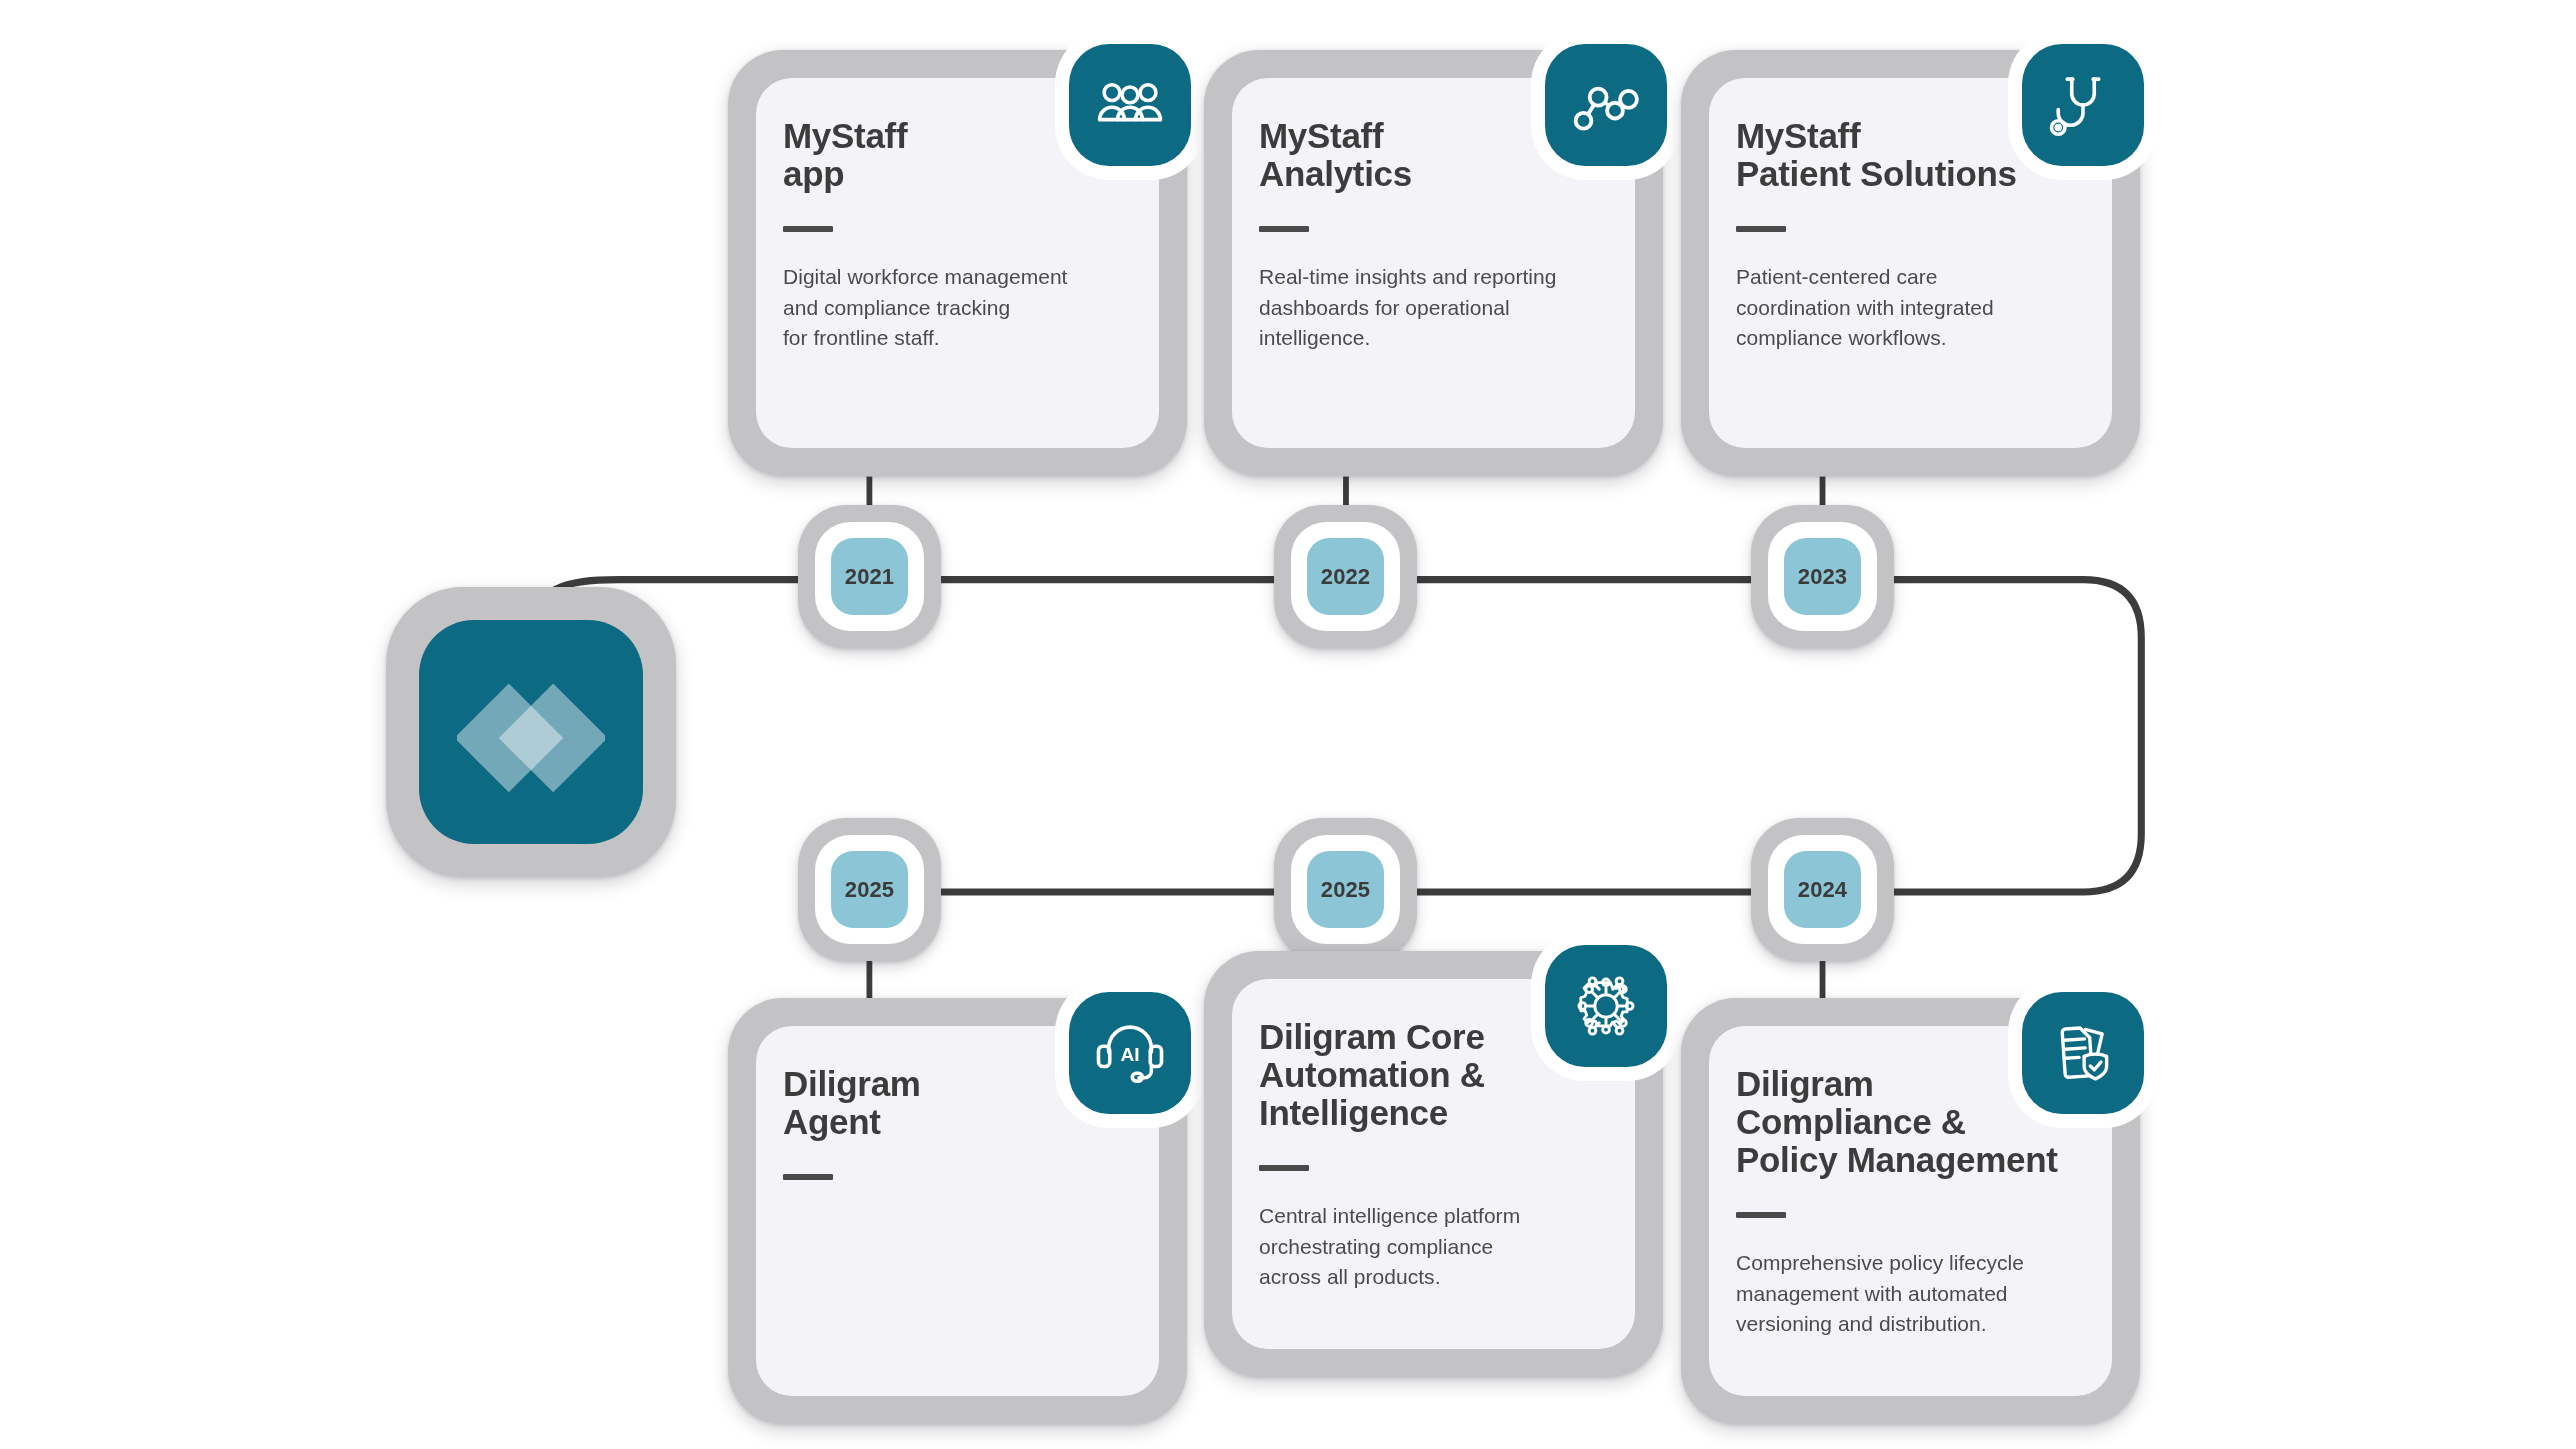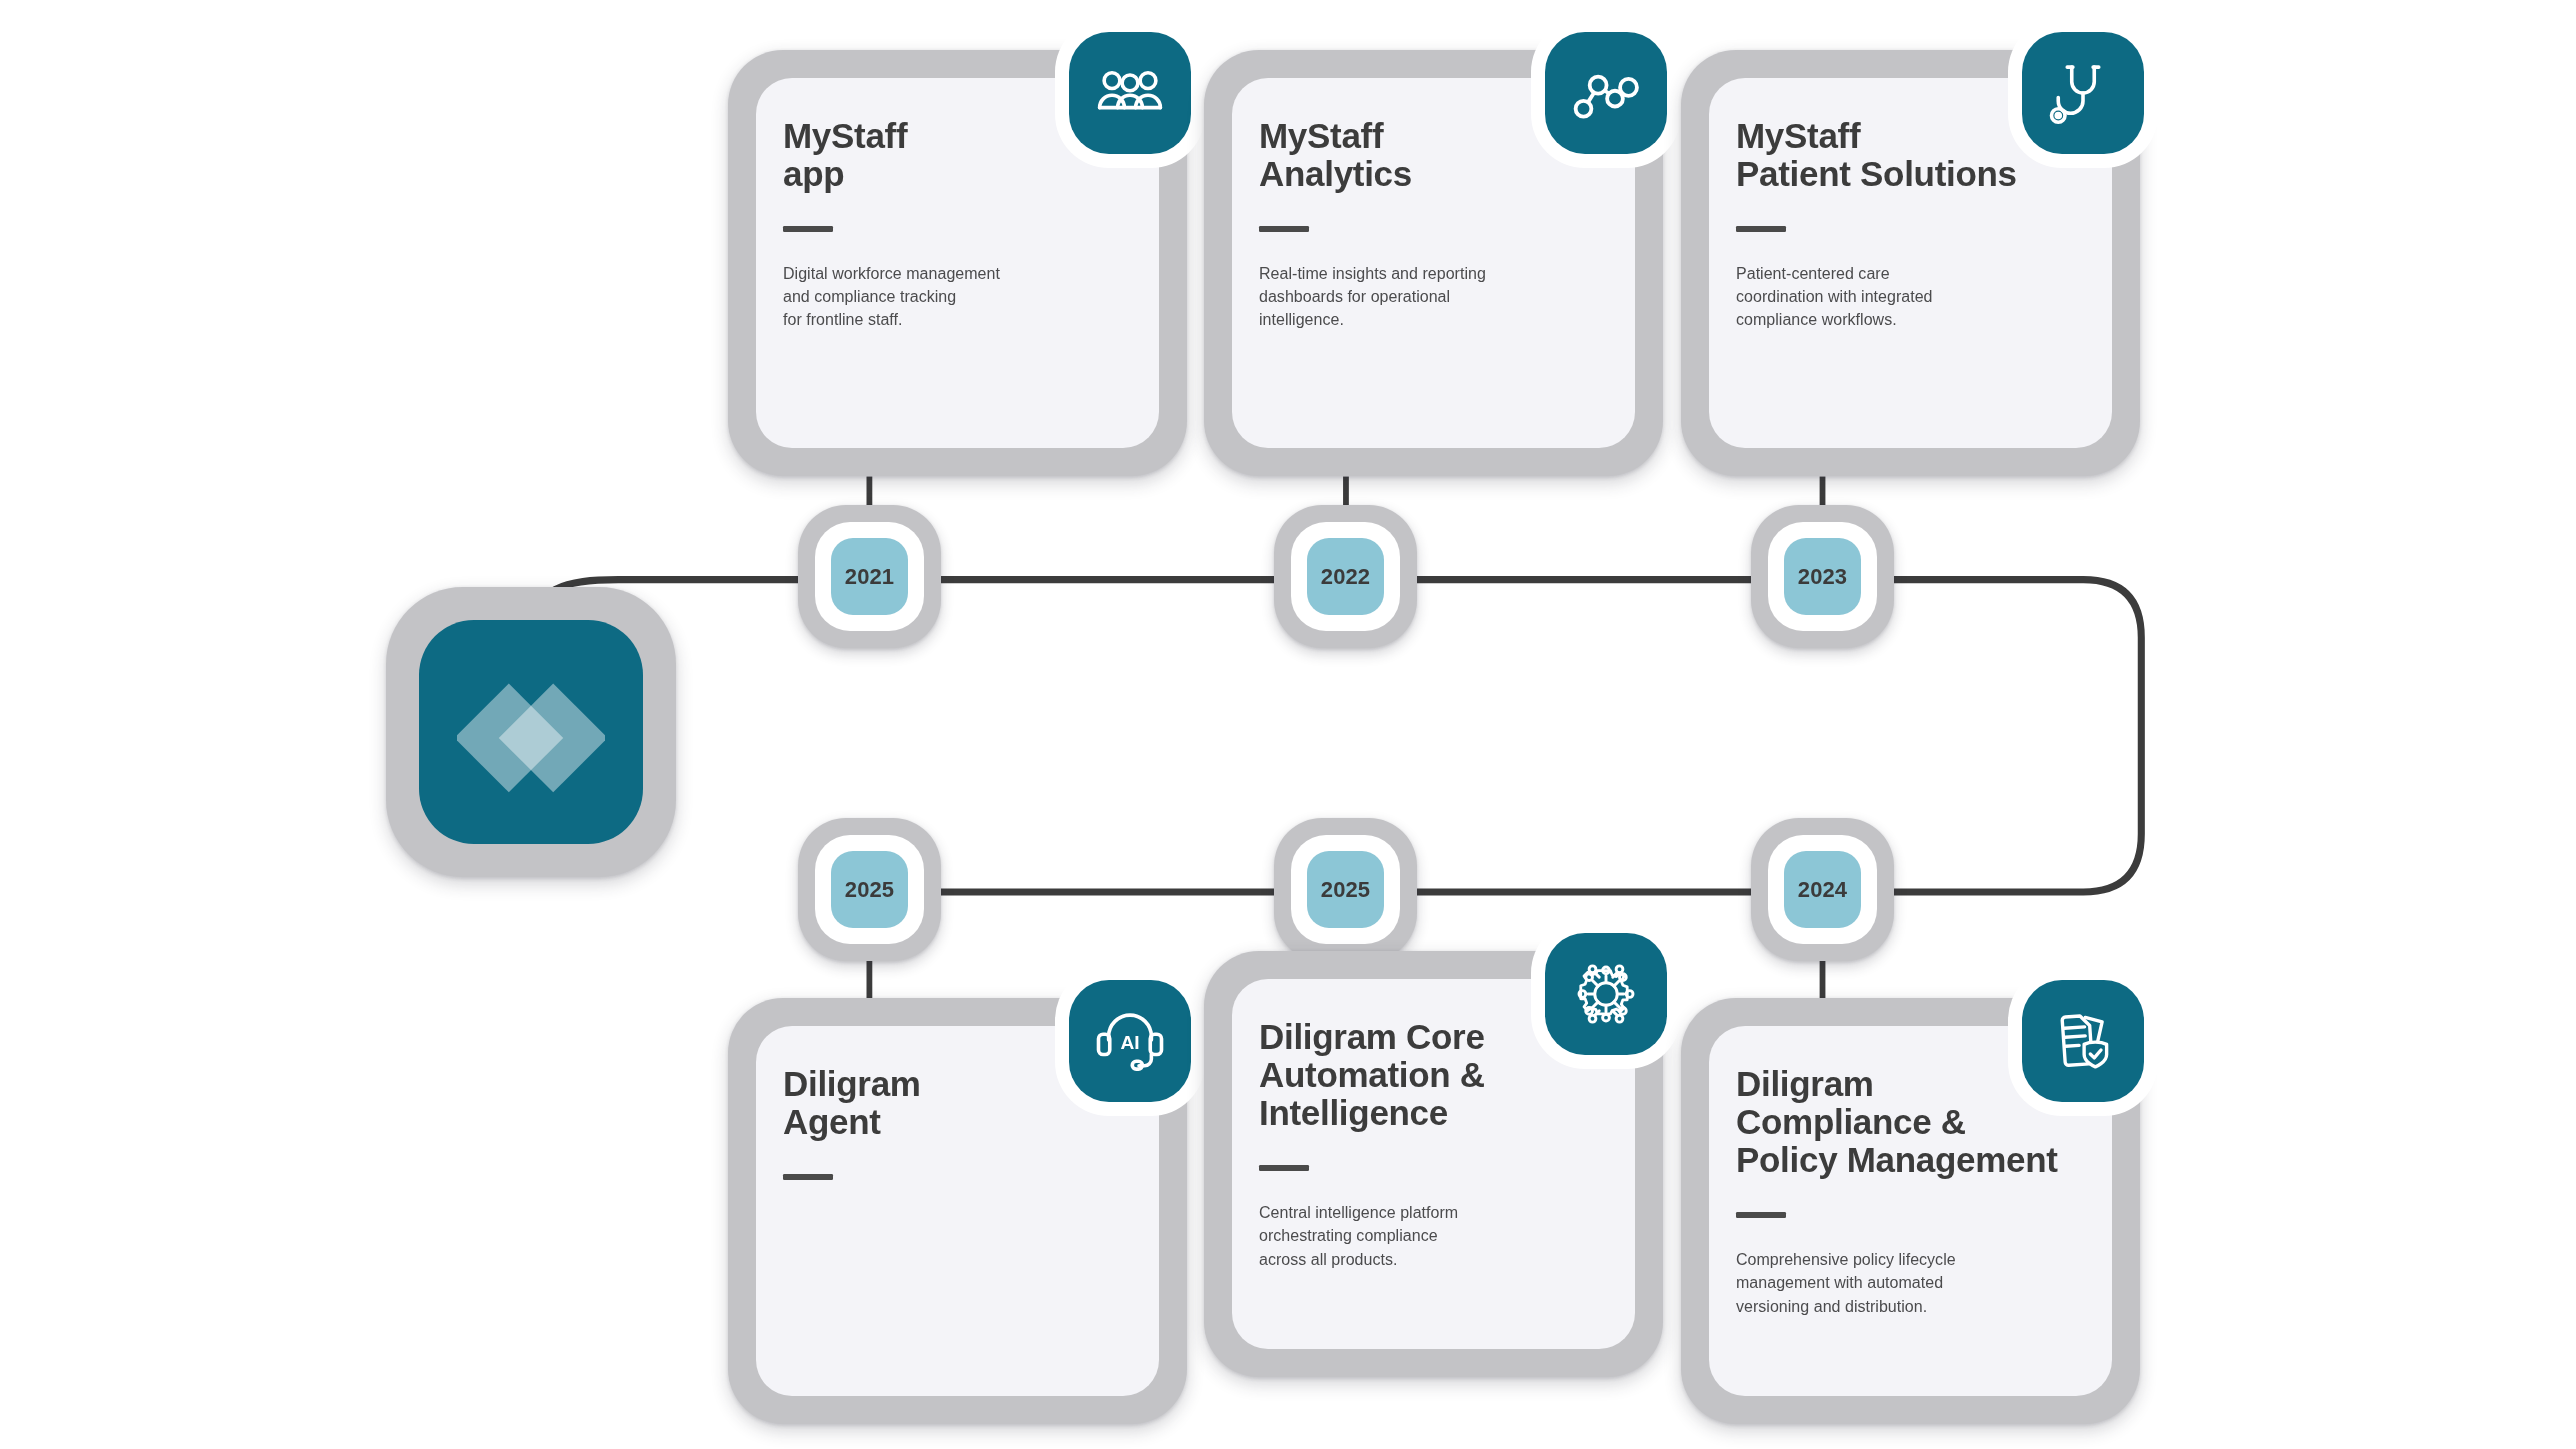--- a/index.html
+++ b/index.html
@@ -38,34 +38,34 @@
     letter-spacing:-0.3px;
     color:#3c3c3c;
     white-space:pre-line;
   }
   .rule{
     width:50px;height:5.8px;background:#4a4a4a;border-radius:1.3px;
     margin-top:33px;
   }
   .card-desc{
     margin-top:30px;
-    font-size:16px;
+    font-size:21px;
     line-height:1.45;
     color:#4b4b4d;
     white-space:pre-line;
     letter-spacing:0.03px;
   }
   
   .badge{
     position:absolute;
     width:122px;height:122px;
     border-radius:40px;
     background:#0d6a83;
     box-shadow:0 0 0 14px #ffffff;
-    display:flex;align-items:center;justify-content:center;
+    display:flex;align-items:center;justify-content:center;margin-top:12px;
   }
   .badge svg{width:72px;height:72px;display:block;}
 
   
   .ynode{
     position:absolute;
     width:143px;height:143px;
     border-radius:48px;
     background:#c3c3c6;
     box-shadow:0 5.2px 13px rgba(40,40,55,.20),0 1.3px 3.2px rgba(40,40,55,.13);

